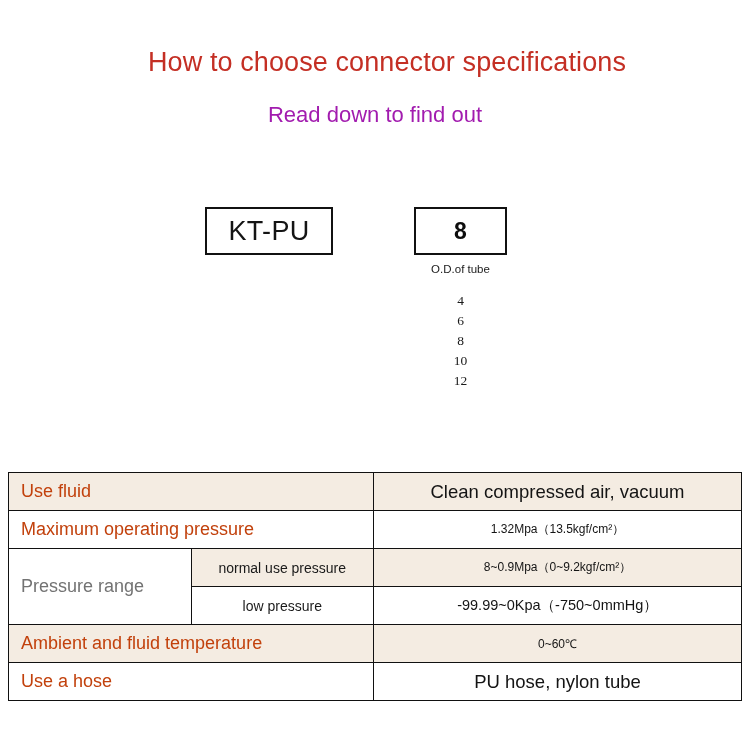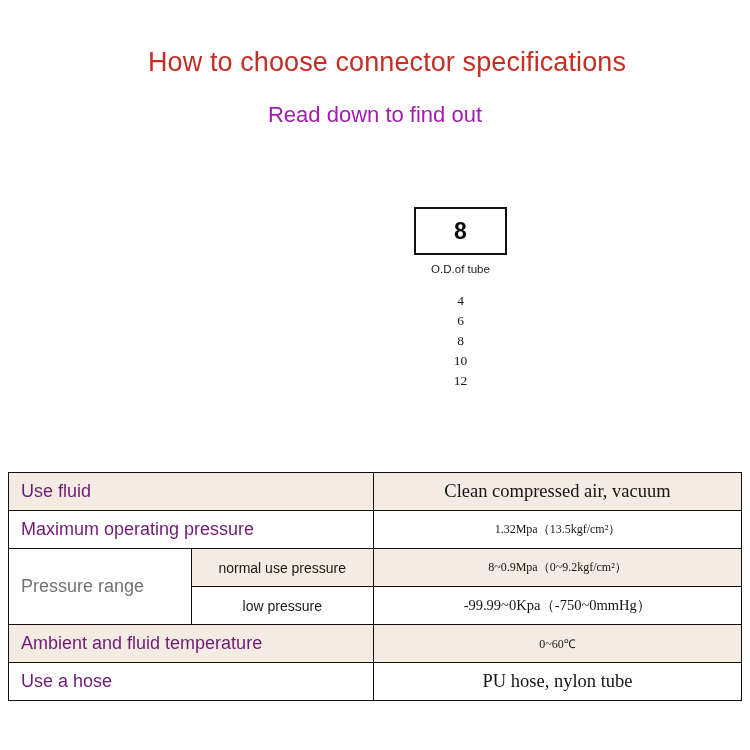--- a/index.html
+++ b/index.html
@@ -119,42 +119,41 @@
   }
   table.spec-table td {
     border: 1px solid #111111;
     padding: 0;
     vertical-align: middle;
   }
   .c-label {
     width: 352px;
     padding-left: 12px !important;
     font-size: 18px;
-    color: #701a75;
+    color: #c2410c;
     height: 37px;
   }
   .c-label-span {
     width: 204px;
     padding-left: 12px !important;
     font-size: 18px;
     color: #737373;
   }
   .c-sub {
     width: 148px;
     text-align: center;
     font-size: 14px;
     color: #1a1a1a;
     height: 37px;
   }
   .c-value {
     text-align: center;
     font-size: 17px;
     color: #141414;
     height: 37px;
-    font-family: Liberation Serif, serif;
   }
   .c-value.big {
     font-size: 18.5px;
   }
   .c-value.mid {
     font-size: 12px;
   }
   .c-value.small {
     font-size: 14.5px;
   }
@@ -167,20 +166,23 @@
 </style>
 </head>
 <body>
 
 <div class="page-title" style="color: rgb(196, 47, 36);">How to choose connector specifications</div>
 
 <div class="page-subtitle">Read down to find out</div>
 
 <div class="code-boxes">
 
+  <div class="code-box box-series">
+    <span class="box-text">KT-PU</span>
+  </div>
 
   <div class="code-box box-size">
     <span class="box-text">8</span>
   </div>
 
   <div class="box-caption">O.D.of tube</div>
 
   <div class="option-list">
     <div class="option-item">4</div>
     <div class="option-item">6</div>

